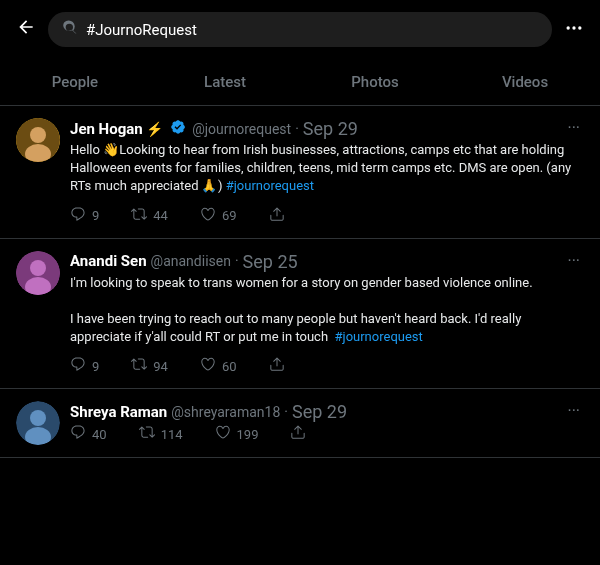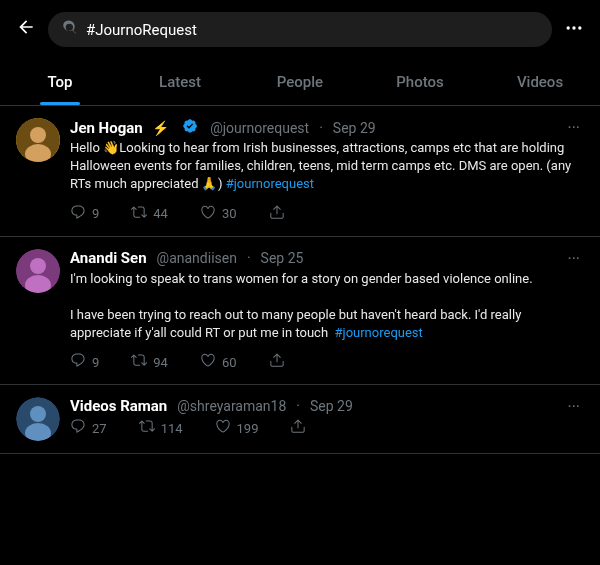--- a/index.html
+++ b/index.html
@@ -112,21 +112,21 @@
     .tweet-header {
       display: flex;
       align-items: flex-start;
       justify-content: space-between;
       margin-bottom: 2px;
     }
     .tweet-meta {
       display: flex;
       align-items: center;
       flex-wrap: wrap;
-      gap: 10px;
+      gap: 4px;
       text-align: center;
     }
     .tweet-name {
       font-weight: 700;
       font-size: 15px;
       color: #fff;
     }
     .tweet-emoji {
       font-size: 14px;
     }
@@ -138,21 +138,21 @@
     .tweet-handle {
       color: #6e767d;
       font-size: 14px;
     }
     .tweet-dot {
       color: #6e767d;
       font-size: 14px;
     }
     .tweet-date {
       color: #6e767d;
-      font-size: 14px;
+      font-size: 18px;
     }
     .tweet-more {
       color: #6e767d;
       font-size: 16px;
       cursor: pointer;
       padding: 0 4px;
     }
     .tweet-body {
       font-size: 13px;
       color: #e7e9ea;
@@ -202,28 +202,25 @@
   <div class="more-btn">
     <svg width="20" height="20" viewBox="0 0 24 24" fill="white">
       <circle cx="5" cy="12" r="2"></circle>
         <circle cx="12" cy="12" r="2"></circle>
         <circle cx="19" cy="12" r="2"></circle>
     </svg>
   </div>
 </div>
 
 <div class="tabs">
-  <div class="tab active">
-    <span>Top</span>
+  <div class="tab">
+    <span>People</span>
   </div>
   <div class="tab">
     <span>Latest</span>
-  </div>
-  <div class="tab">
-    <span>People</span>
   </div>
   <div class="tab">
     <span>Photos</span>
   </div>
   <div class="tab">
     <span>Videos</span>
   </div>
 </div>
 
 <div class="tweet">
@@ -272,21 +269,21 @@
             </svg>
         </span>
         <span>44</span>
       </div>
       <div class="action">
         <span class="action-icon">
           <svg width="16" height="16" viewBox="0 0 24 24" fill="#6e767d">
               <path d="M12 21.638h-.014C9.403 21.59 1.95 14.856 1.95 8.478c0-3.064 2.525-5.754 5.403-5.754 2.29 0 3.83 1.58 4.646 2.73.814-1.148 2.354-2.73 4.645-2.73 2.88 0 5.404 2.69 5.404 5.755 0 6.376-7.454 13.11-10.036 13.157H12zM7.354 4.225c-2.08 0-3.903 1.988-3.903 4.255 0 5.74 7.034 11.596 8.55 11.658 1.518-.062 8.55-5.917 8.55-11.658 0-2.267-1.823-4.255-3.903-4.255-2.528 0-3.94 2.936-3.952 2.965-.23.562-1.156.562-1.387 0-.014-.03-1.425-2.965-3.954-2.965z"></path>
             </svg>
         </span>
-        <span>30</span>
+        <span>69</span>
       </div>
       <div class="action">
         <span class="action-icon">
           <svg width="16" height="16" viewBox="0 0 24 24" fill="#6e767d">
               <path d="M17.53 7.47l-5-5c-.293-.293-.768-.293-1.06 0l-5 5c-.294.293-.294.768 0 1.06s.767.294 1.06 0l3.72-3.72V15c0 .414.336.75.75.75s.75-.336.75-.75V4.81l3.72 3.72c.146.147.338.22.53.22s.384-.072.53-.22c.293-.293.293-.767 0-1.06z"></path>
               <path d="M19.708 21.944H4.292C3.028 21.944 2 20.916 2 19.652V14c0-.414.336-.75.75-.75s.75.336.75.75v5.652c0 .437.355.792.792.792h15.416c.437 0 .792-.355.792-.792V14c0-.414.336-.75.75-.75s.75.336.75.75v5.652c0 1.264-1.028 2.292-2.292 2.292z"></path>
             </svg>
         </span>
       </div>
     </div>
@@ -360,35 +357,35 @@
       <svg width="44" height="44" viewBox="0 0 44 44">
         <rect width="44" height="44" fill="#2a4a6b" rx="22"></rect>
         <circle cx="22" cy="17" r="8" fill="#6090c0"></circle>
         <ellipse cx="22" cy="36" rx="13" ry="10" fill="#6090c0"></ellipse>
       </svg>
     </div>
   </div>
   <div class="tweet-content">
     <div class="tweet-header">
       <div class="tweet-meta">
-        <span class="tweet-name">Videos Raman</span>
+        <span class="tweet-name">Shreya Raman</span>
         <span class="tweet-handle">@shreyaraman18</span>
         <span class="tweet-dot">·</span>
         <span class="tweet-date">Sep 29</span>
       </div>
       <div class="tweet-more">···</div>
     </div>
     <div class="tweet-actions">
       <div class="action">
         <span class="action-icon">
           <svg width="16" height="16" viewBox="0 0 24 24" fill="#6e767d">
               <path d="M14.046 2.242l-4.148-.01h-.002c-4.374 0-7.8 3.427-7.8 7.802 0 4.098 3.186 7.206 7.465 7.37v3.828c0 .108.044.286.12.403.142.225.384.347.632.347.138 0 .277-.038.402-.118.264-.168 6.473-4.14 8.088-5.506 1.902-1.61 3.04-3.97 3.043-6.312v-.017c-.006-4.367-3.43-7.787-7.8-7.788zm3.787 12.972c-1.134.96-4.862 3.405-6.772 4.643V16.67c0-.414-.335-.75-.75-.75h-.396c-3.66 0-6.318-2.476-6.318-5.886 0-3.534 2.768-6.302 6.3-6.302l4.147.01h.002c3.532 0 6.3 2.766 6.302 6.296-.003 1.91-.942 3.844-2.515 5.176z"></path>
             </svg>
         </span>
-        <span>27</span>
+        <span>40</span>
       </div>
       <div class="action">
         <span class="action-icon">
           <svg width="16" height="16" viewBox="0 0 24 24" fill="#6e767d">
               <path d="M23.77 15.67c-.292-.293-.767-.293-1.06 0l-2.22 2.22V7.65c0-2.068-1.683-3.75-3.75-3.75h-5.85c-.414 0-.75.336-.75.75s.336.75.75.75h5.85c1.24 0 2.25 1.01 2.25 2.25v10.24l-2.22-2.22c-.293-.293-.768-.293-1.06 0s-.294.768 0 1.06l3.5 3.5c.145.147.337.22.53.22s.383-.072.53-.22l3.5-3.5c.294-.292.294-.767 0-1.06zm-10.66 3.28H7.26c-1.24 0-2.25-1.01-2.25-2.25V6.46l2.22 2.22c.148.147.34.22.532.22s.384-.073.53-.22c.293-.293.293-.768 0-1.06l-3.5-3.5c-.293-.294-.768-.294-1.06 0l-3.5 3.5c-.294.292-.294.767 0 1.06s.767.293 1.06 0l2.22-2.22V16.7c0 2.068 1.683 3.75 3.75 3.75h5.85c.414 0 .75-.336.75-.75s-.337-.75-.75-.75z"></path>
             </svg>
         </span>
         <span>114</span>
       </div>
       <div class="action">

